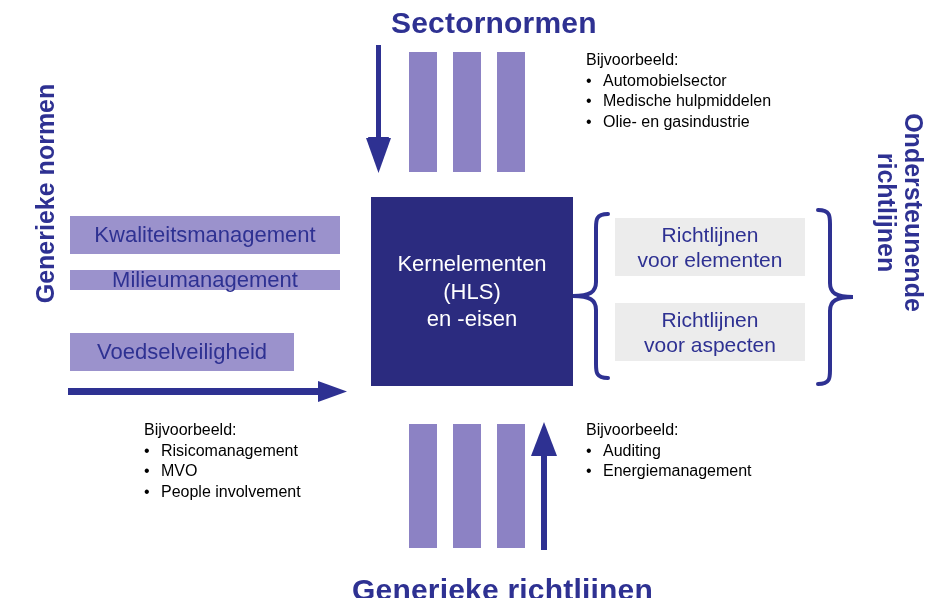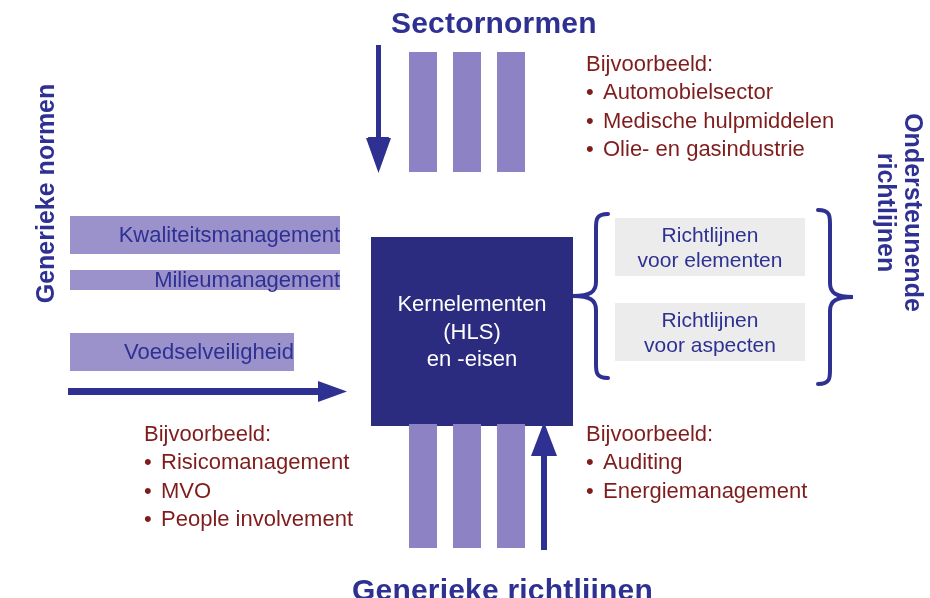--- a/index.html
+++ b/index.html
@@ -31,47 +31,47 @@
   #vtitle-right{
     left:795px;top:186px;width:210px;
     transform:rotate(90deg);transform-origin:center center;
     text-align:center;
   }
   #vtitle-right .vline{display:block;}
 
   
   .normbar{
     background:#9B92CC;color:#2E3192;
-    font-size:22px;display:flex;align-items:center;justify-content:flex-end;
+    font-size:22px;display:flex;align-items:center;justify-content:center;
     white-space:nowrap;
   }
   #normbar-0{left:70px;top:216px;width:270px;height:38px;}
   #normbar-1{left:70px;top:270px;width:270px;height:20px;}
   #normbar-2{left:70px;top:333px;width:224px;height:38px;}
 
   
   #core-box{
     left:371px;top:197px;width:202px;height:189px;
     background:#2B2B7F;color:#ffffff;
     display:flex;align-items:center;justify-content:center;text-align:center;
-    font-size:22px;line-height:1.25;margin-top:40px;
+    font-size:22px;line-height:1.25;
   }
   #core-box .ln{display:block;}
 
   
   .guidebox{
     background:#ECECEC;color:#2E3192;font-size:21px;line-height:1.2;
     display:flex;align-items:center;justify-content:center;text-align:center;
   }
   #guidebox-0{left:615px;top:218px;width:190px;height:58px;}
   #guidebox-1{left:615px;top:303px;width:190px;height:58px;}
   .guidebox .ln{display:block;}
 
   
-  .exblock{font-size:22px;line-height:1.29;color:#7f1d1d;white-space:nowrap;}
+  .exblock{font-size:16px;line-height:1.29;color:#000000;white-space:nowrap;}
   .exblock .hdr{display:block;}
   .exblock .li{display:block;}
   .exblock .li::before{content:"\2022";display:inline-block;width:17px;}
   #example-sector{left:586px;top:50px;}
   #example-generic-left{left:144px;top:420px;}
   #example-generic-right{left:586px;top:420px;}
 
   
   .colbar{background:#8C82C4;}
   #colbar-top-0{left:409px;top:52px;width:28px;height:120px;}

